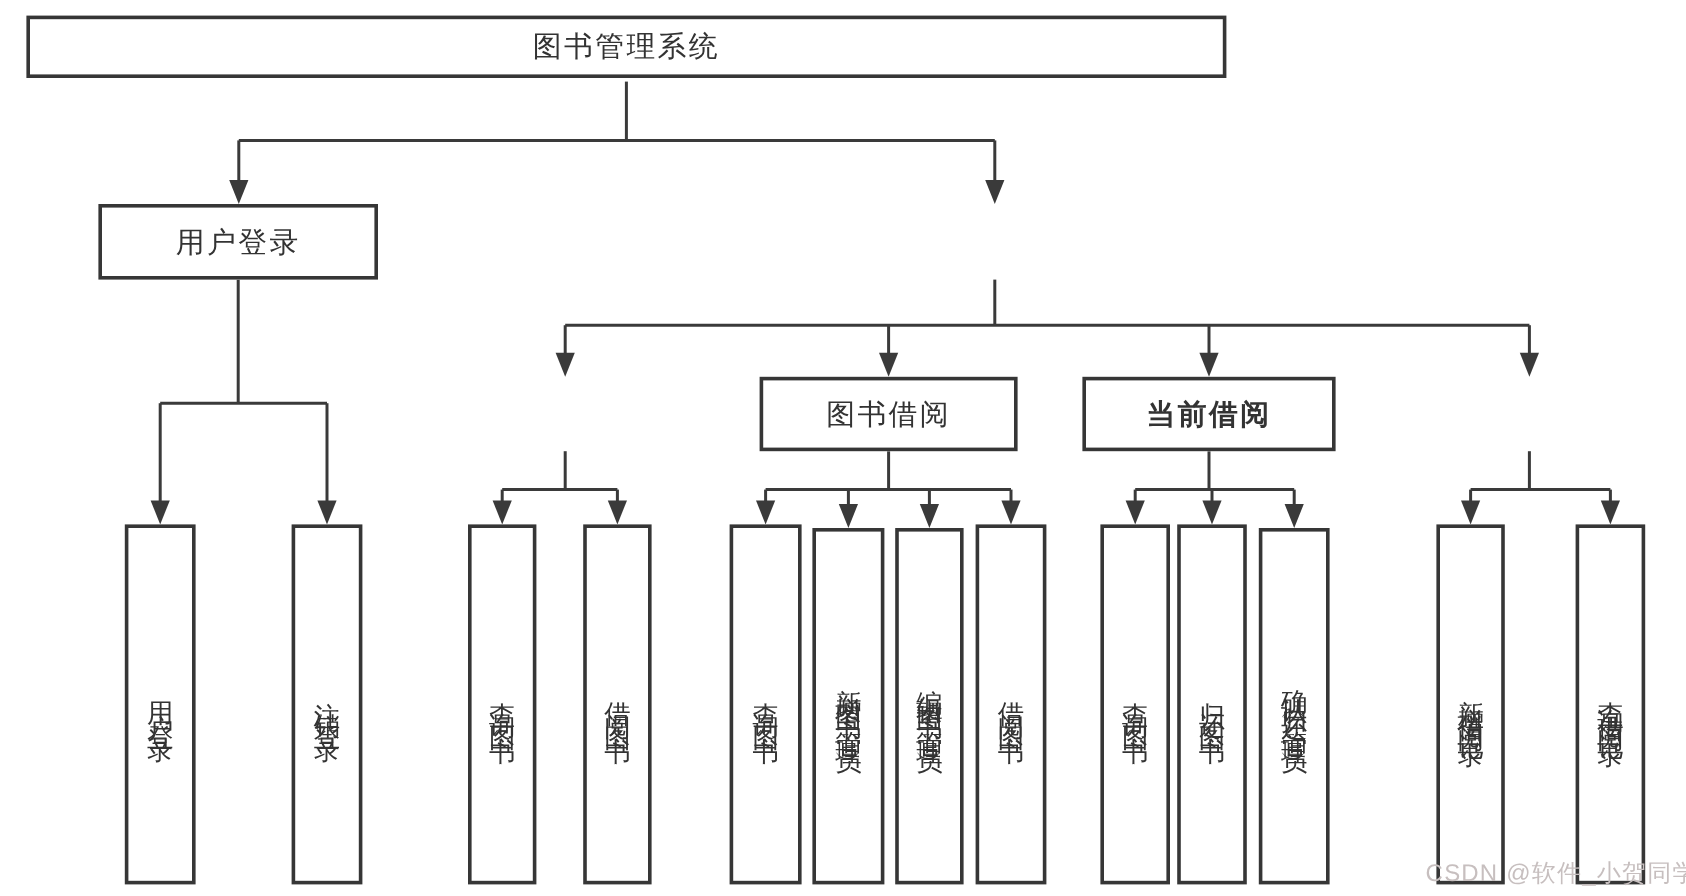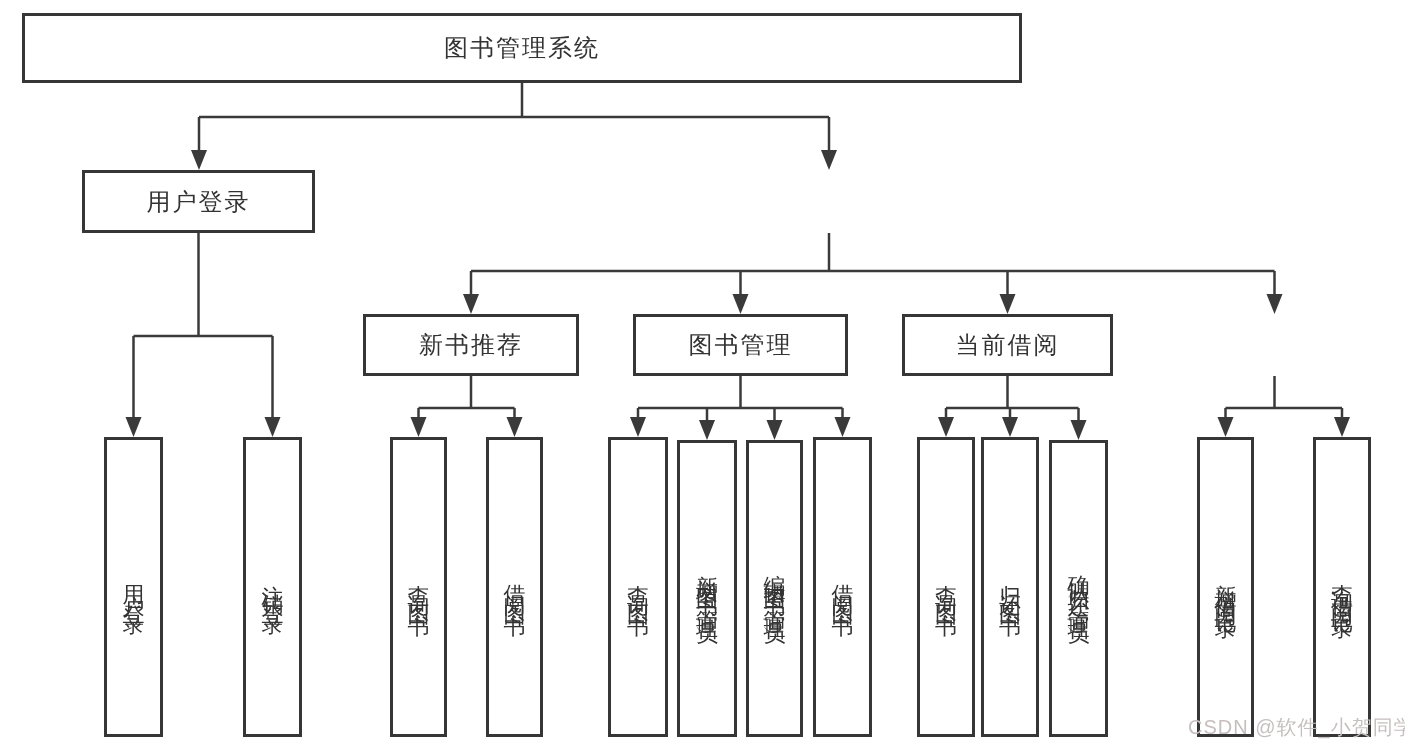--- a/index.html
+++ b/index.html
@@ -118,27 +118,26 @@
     <g>
       <path d="M1274.5 376 V408"></path>
       <path d="M1225.5 408 H1342"></path>
       <path d="M1225.5 408 V418"></path>
       <polygon points="1217.5,417 1233.5,417 1225.5,437" fill="#3a3a3a" stroke="none"></polygon>
       <path d="M1342 408 V418"></path>
       <polygon points="1334,417 1350,417 1342,437" fill="#3a3a3a" stroke="none"></polygon>
     </g>
   </svg>
 
-  <div class="box hbox" style="left:22px;top:13px;width:1000px;height:70px;">图书管理系统</div>
+  <div class="box hbox" style="left:22px;top:13px;width:1000px;height:52px;">图书管理系统</div>
 
   <div class="box hbox" style="left:82px;top:170px;width:233px;height:63px;">用户登录</div>
 
-  <div class="box hbox" style="left:363px;top:314px;width:216px;height:62px;">新书推荐</div>
-  <div class="box hbox" style="left:633px;top:314px;width:215px;height:62px;">图书管理</div>
-  <div class="box hbox" style="left:902px;top:314px;width:211px;height:62px;">当前借阅</div>
+  <div class="box hbox" style="left:633px;top:314px;width:215px;height:62px;">图书借阅</div>
+  <div class="box hbox" style="left:902px;top:314px;width:211px;height:62px;font-weight:bold;">当前借阅</div>
 
   <div class="box vbox ls-wide" style="left:104px;top:437px;width:59px;height:300px;">用户登录</div>
   <div class="box vbox ls-wide" style="left:243px;top:437px;width:59px;height:300px;">注销登录</div>
 
   <div class="box vbox ls-wide" style="left:390px;top:437px;width:57px;height:300px;">查询图书</div>
   <div class="box vbox ls-wide" style="left:486px;top:437px;width:57px;height:300px;">借阅图书</div>
 
   <div class="box vbox ls-wide" style="left:608px;top:437px;width:60px;height:300px;">查询图书</div>
   <div class="box vbox ls-mid" style="left:677px;top:440px;width:60px;height:297px;">新增图书（管理员）</div>
   <div class="box vbox ls-mid" style="left:746px;top:440px;width:57px;height:297px;">编辑图书（管理员）</div>

